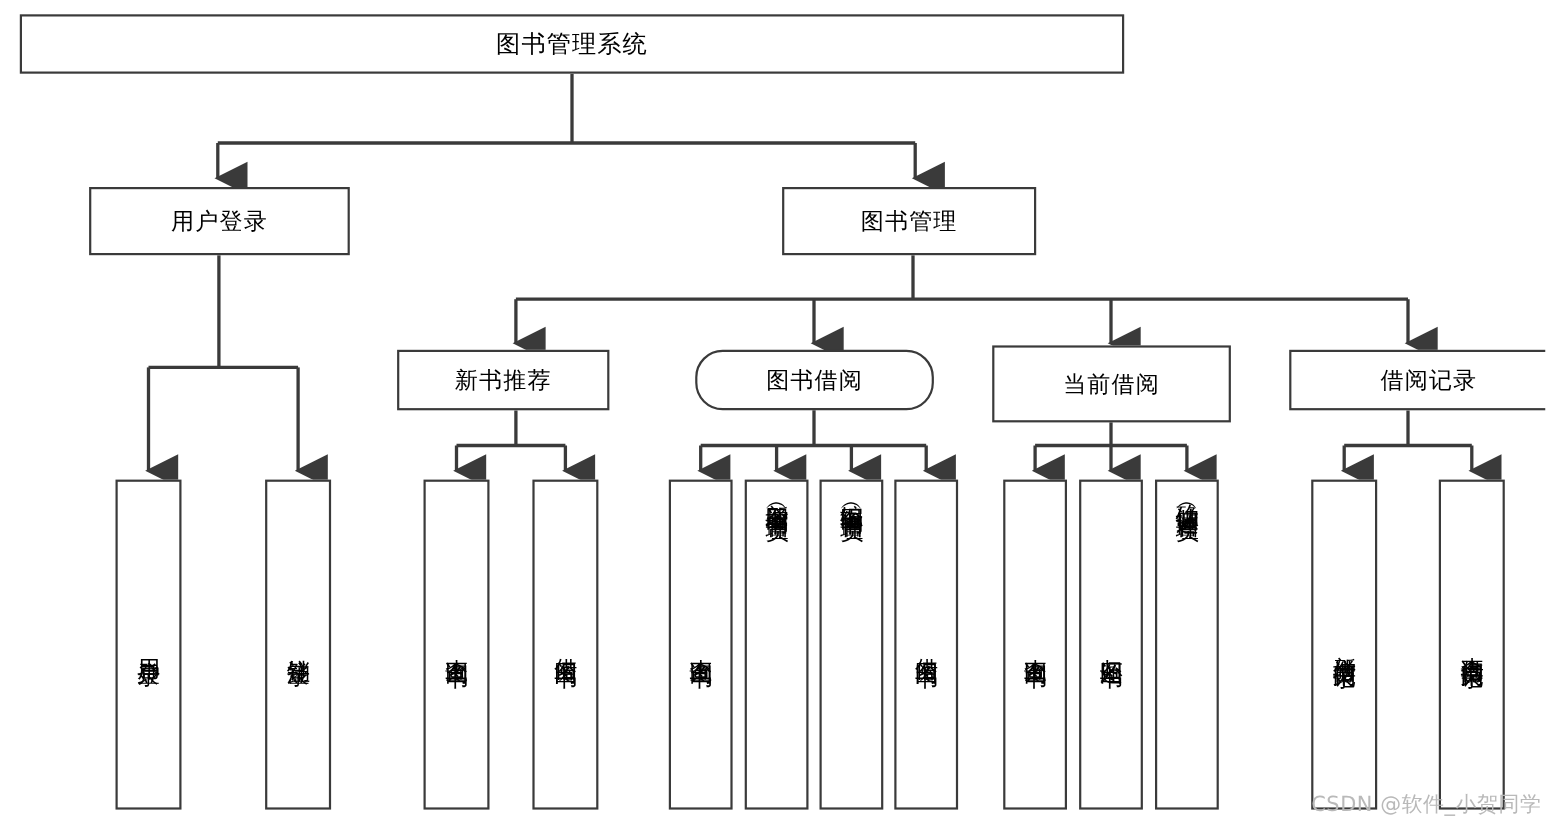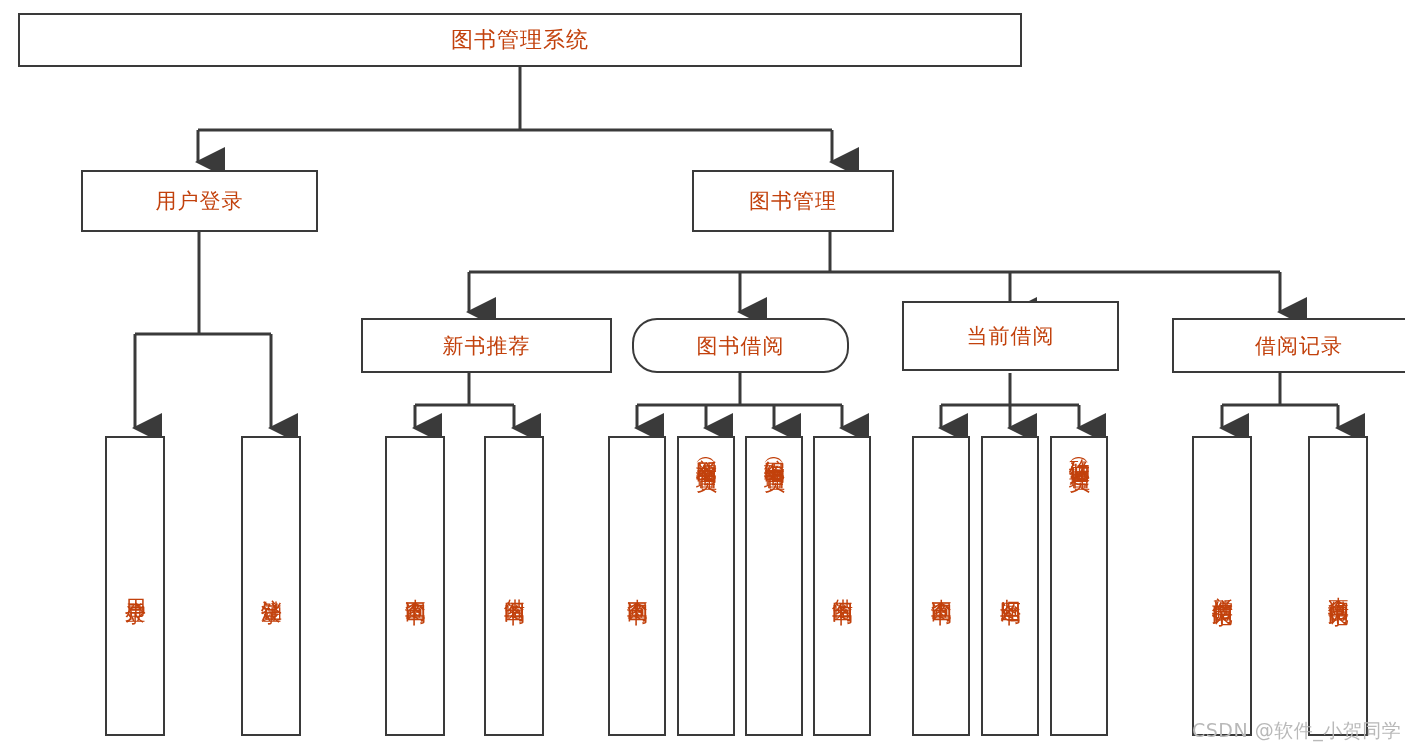--- a/index.html
+++ b/index.html
@@ -26,21 +26,21 @@
     pointer-events: none;
   }
   .node {
     position: absolute;
     box-sizing: border-box;
     border: 2px solid #3a3a3a;
     background: #ffffff;
     display: flex;
     align-items: center;
     justify-content: center;
-    color: #c2410c;
+    color: #000000;
   }
   .node.horizontal {
     font-size: 21px;
     letter-spacing: 1px;
   }
   .node.root {
     font-size: 22px;
     letter-spacing: 1px;
   }
   .node.leaf {
@@ -124,31 +124,31 @@
     </g>
   </svg>
 
   <div class="node root" style="left:18px; top:13px; width:1004px; height:54px;">
     <span>图书管理系统</span>
   </div>
 
   <div class="node horizontal" style="left:81px; top:170px; width:237px; height:62px;">
     <span>用户登录</span>
   </div>
-  <div class="node horizontal" style="left:692px; top:170px; width:202px; height:62px;">
+  <div class="node horizontal" style="left:711px; top:170px; width:231px; height:62px;">
     <span>图书管理</span>
   </div>
 
-  <div class="node horizontal" style="left:361px; top:318px; width:251px; height:55px;">
+  <div class="node horizontal" style="left:361px; top:318px; width:193px; height:55px;">
     <span>新书推荐</span>
   </div>
   <div class="node horizontal" style="left:632px; top:318px; width:217px; height:55px;border-radius:25px;">
     <span>图书借阅</span>
   </div>
-  <div class="node horizontal" style="left:902px; top:301px; width:217px; height:70px;">
+  <div class="node horizontal" style="left:902px; top:314px; width:217px; height:70px;">
     <span>当前借阅</span>
   </div>
   <div class="node horizontal" style="left:1172px; top:318px; width:254px; height:55px;">
     <span>借阅记录</span>
   </div>
 
   <div class="node leaf" style="left:105px; top:436px; width:60px; height:300px;">
     <span class="vtext">用户登录</span>
   </div>
   <div class="node leaf" style="left:241px; top:436px; width:60px; height:300px;">

